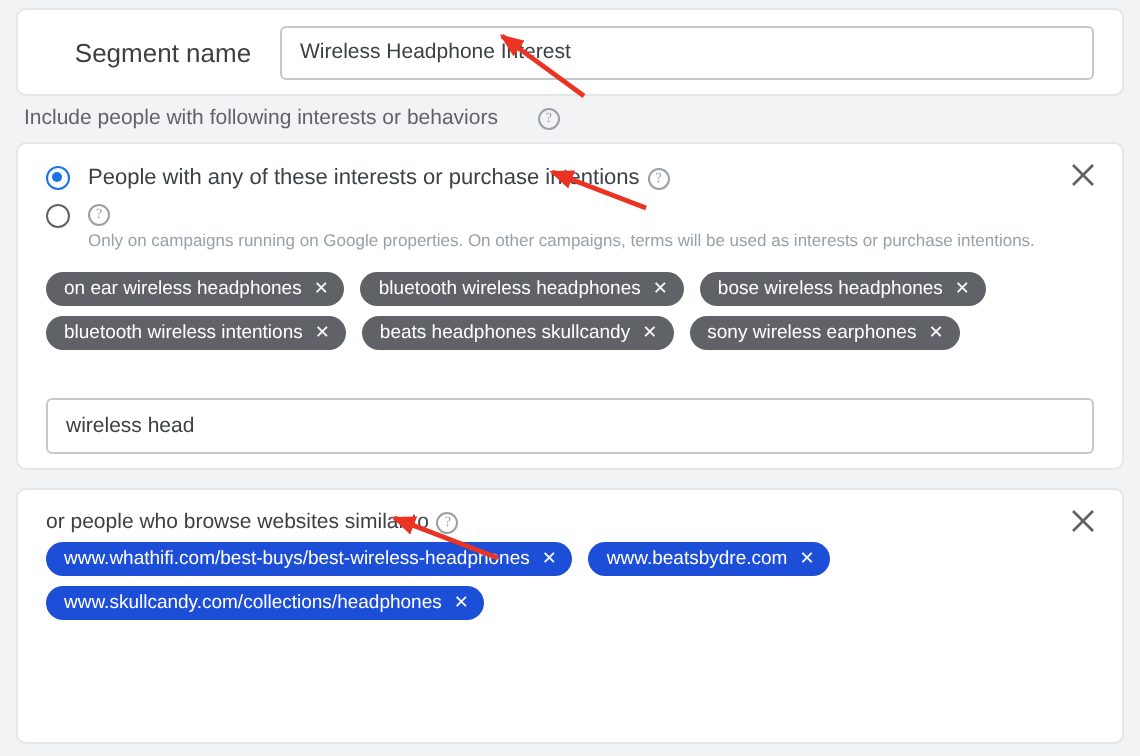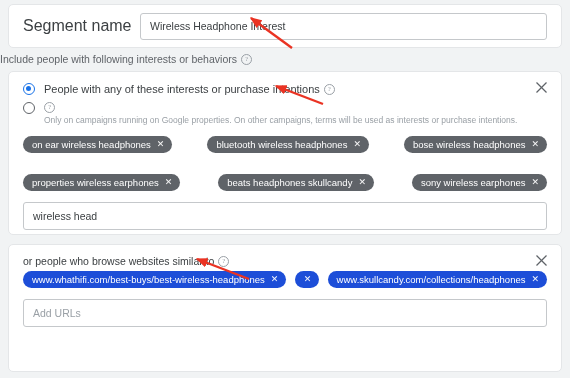--- a/index.html
+++ b/index.html
@@ -38,50 +38,51 @@
 
   
   .segment-row {
     display: flex;
     align-items: center;
     height: 100%;
     padding: 0 14px;
     box-sizing: border-box;
   }
   .segment-label {
-    font-size: 16px;
+    font-size: 13px;
     color: #3c4043;
     width: 117px;
     flex: none;
+    text-align: center;
   }
   .text-input {
     flex: 1;
     height: 27px;
     border: 1px solid #c5c8cb;
     border-radius: 3px;
     background: #fff;
     font-family: "Liberation Sans", sans-serif;
     font-size: 10.5px;
     color: #3c4043;
     padding: 0 9px;
     box-sizing: border-box;
     outline: none;
   }
   .text-input::placeholder { color: #9aa0a6; }
 
   
   .section-caption {
     position: absolute;
-    left: 0;
+    left: 12px;
     top: 53px;
     font-size: 10.5px;
     color: #5f6368;
     display: flex;
     align-items: center;
-    gap: 4px;
+    gap: 20px;
   }
 
   
   .help-icon {
     display: inline-block;
     width: 9px;
     height: 9px;
     border: 1px solid #9aa0a6;
     border-radius: 50%;
     color: #9aa0a6;
@@ -148,22 +149,21 @@
     color: #9aa0a6;
     margin-top: 2px;
     line-height: 11px;
   }
 
   
   .chip-area {
     padding: 4px 14px 0 14px;
     display: flex;
     flex-wrap: wrap;
-    gap: 21px 8px;
-    justify-content: space-between;
+    gap: 5px 8px;
   }
   .chip {
     display: inline-flex;
     align-items: center;
     gap: 6px;
     height: 17px;
     padding: 0 8px 0 9px;
     border-radius: 9px;
     font-size: 9.5px;
     line-height: 17px;
@@ -174,21 +174,21 @@
   .chip-gray { background: #5f6368; color: #ffffff; }
   .chip-blue { background: #1d4ed8; color: #ffffff; }
   .chip-x {
     font-size: 9px;
     line-height: 1;
     cursor: pointer;
     opacity: .95;
   }
 
   
-  .card-input-wrap { padding: 11px 14px 0 14px; }
+  .card-input-wrap { padding: 24px 14px 0 14px; }
   .card-input {
     width: 100%;
     height: 28px;
     border: 1px solid #c5c8cb;
     border-radius: 3px;
     background: #fff;
     font-family: "Liberation Sans", sans-serif;
     font-size: 10.5px;
     color: #3c4043;
     padding: 0 9px;
@@ -272,21 +272,21 @@
         </span>
         <span class="chip chip-gray">
           <span>bluetooth wireless headphones</span>
           <span class="chip-x">✕</span>
         </span>
         <span class="chip chip-gray">
           <span>bose wireless headphones</span>
           <span class="chip-x">✕</span>
         </span>
         <span class="chip chip-gray">
-          <span>properties wireless earphones</span>
+          <span>bluetooth wireless intentions</span>
           <span class="chip-x">✕</span>
         </span>
         <span class="chip chip-gray">
           <span>beats headphones skullcandy</span>
           <span class="chip-x">✕</span>
         </span>
         <span class="chip chip-gray">
           <span>sony wireless earphones</span>
           <span class="chip-x">✕</span>
         </span>
@@ -310,31 +310,29 @@
       <span>or people who browse websites similar to</span>
       <span class="help-icon">?</span>
     </div>
 
     <div class="chip-area" id="website-chips">
         <span class="chip chip-blue">
           <span>www.whathifi.com/best-buys/best-wireless-headphones</span>
           <span class="chip-x">✕</span>
         </span>
         <span class="chip chip-blue">
+          <span>www.beatsbydre.com</span>
           <span class="chip-x">✕</span>
         </span>
         <span class="chip chip-blue">
           <span>www.skullcandy.com/collections/headphones</span>
           <span class="chip-x">✕</span>
         </span>
       </div>
 
-    <div class="card-input-wrap">
-      <input class="card-input" type="text" placeholder="Add URLs" style="">
-    </div>
   </div>
 
   <svg id="annotations">
       <defs>
         <marker id="arrowhead" markerWidth="5" markerHeight="4" refX="4.4" refY="2" orient="auto" markerUnits="strokeWidth">
           <path d="M0,0 L5,2 L0,4 z" fill="#ea3323"></path>
         </marker>
       </defs>
       <line x1="292" y1="48" x2="251" y2="18" stroke="#ea3323" stroke-width="2.4" marker-end="url(#arrowhead)"></line>
       <line x1="323" y1="104" x2="276" y2="86" stroke="#ea3323" stroke-width="2.4" marker-end="url(#arrowhead)"></line>

